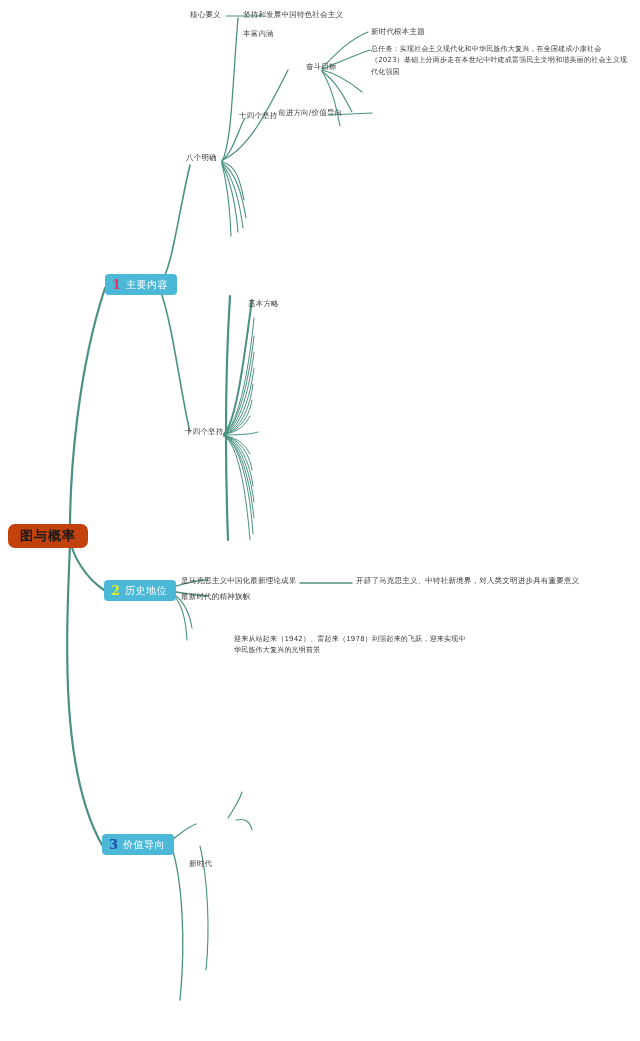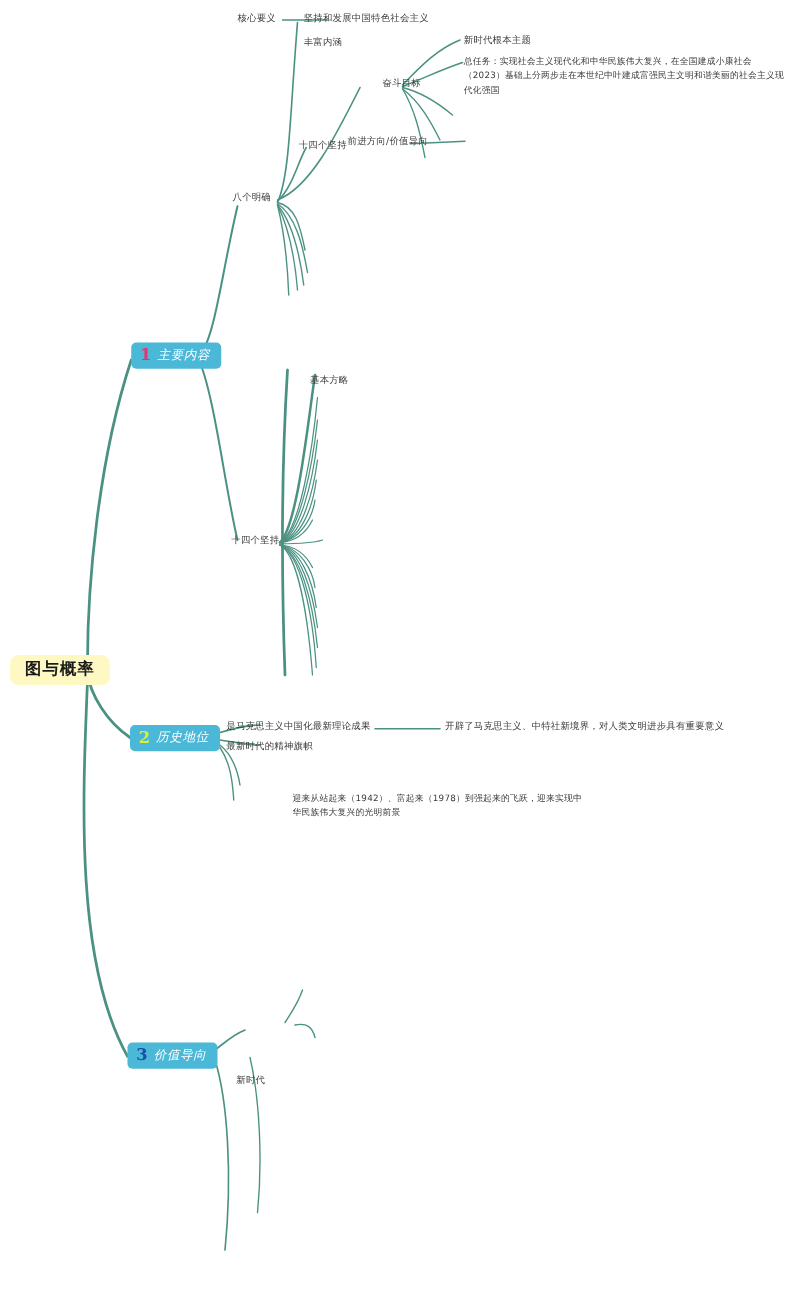--- a/index.html
+++ b/index.html
@@ -7,21 +7,21 @@
     width:640px;height:1041px;position:relative;overflow:hidden;
     font-family:"DejaVu Sans","Liberation Sans",sans-serif;
     color:#333333;
   }
   #canvas{position:absolute;left:0;top:0;width:640px;height:1041px;}
   svg.wires{position:absolute;left:0;top:0;width:640px;height:1041px;pointer-events:none;}
 
   
   .root-node{
     position:absolute;
-    background:#fef9c3;
+    background:#c2410c;
     border-radius:7px;
     padding:5px 12px 6px 12px;
     font-size:13px;
     font-weight:bold;
     color:#1a1a1a;
     letter-spacing:1px;
     line-height:1;
   }
 
   
@@ -39,21 +39,21 @@
   }
   .pill .num{
     font-size:13px;
     font-weight:bold;
     line-height:1;
     font-family:"DejaVu Serif","Liberation Serif",serif;
   }
   .pill .num.c1{color:#e8336d;}
   .pill .num.c2{color:#ddee33;}
   .pill .num.c3{color:#1b4fa8;}
-  .pill .lbl{font-size:10px;letter-spacing:.5px;font-style:italic;}
+  .pill .lbl{font-size:10px;letter-spacing:.5px;}
 
   
   .tnode{
     position:absolute;
     font-size:7.5px;
     color:#3b3b3b;
     line-height:1.55;
     letter-spacing:.2px;
   }
   .tnode.para{

